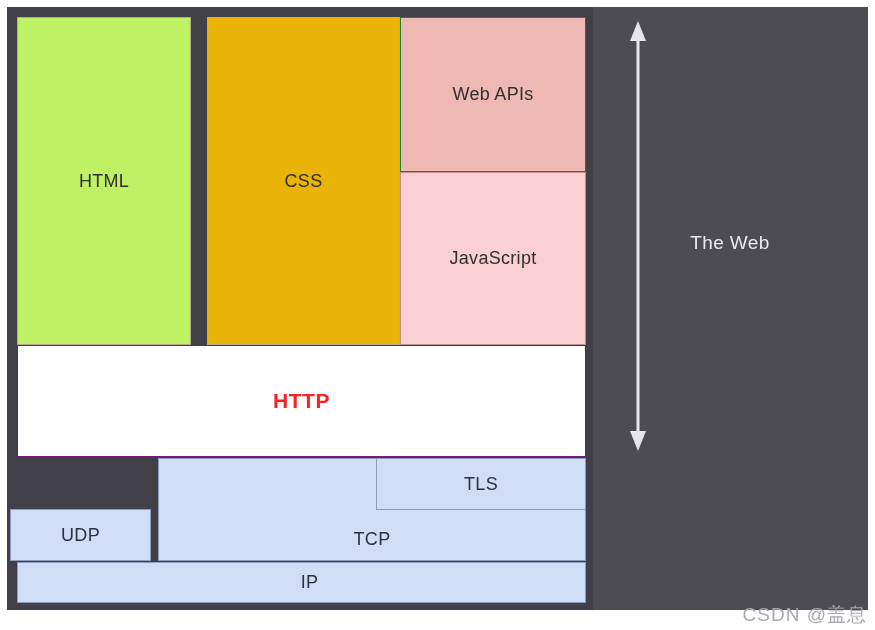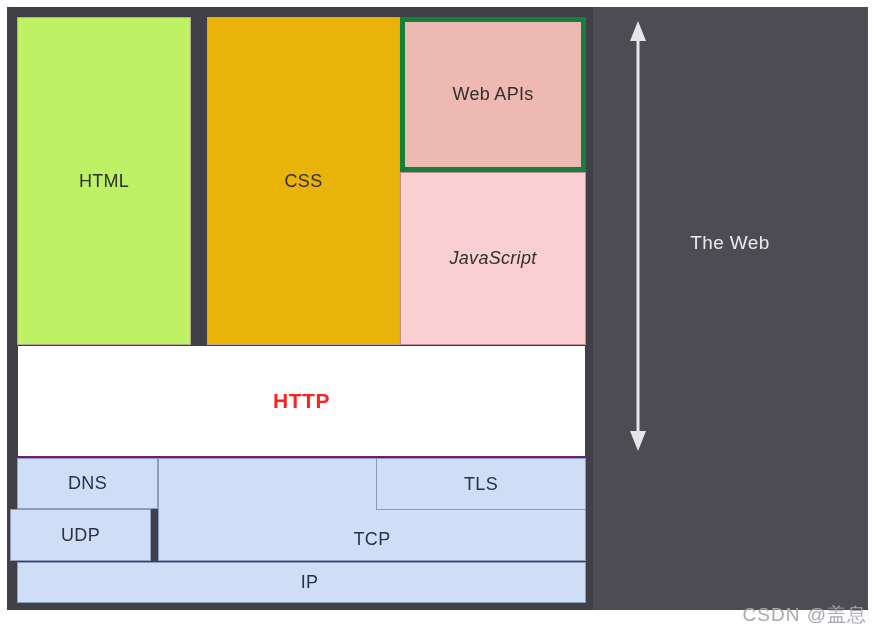--- a/index.html
+++ b/index.html
@@ -75,27 +75,26 @@
     border: 1px solid #b3a887;
   }
   .b-css {
     left: 207px; top: 17px; width: 193px; height: 328px;
     background: #eab308;
     border: 1px solid #bfa98d;
   }
   .b-webapis {
     left: 400px; top: 17px; width: 186px; height: 155px;
     background: #edb9b2;
-    border: 5px solid #15803d;
+    border: 1px solid #15803d;
   }
   .b-js {
     left: 400px; top: 172px; width: 186px; height: 173px;
     background: #facfd1;
     border: 1px solid #c08d90;
-    font-style: italic;
   }
 
   
   .b-http {
     left: 17px; top: 345px; width: 569px; height: 112px;
     background: #ffffff;
     border: 1px solid #701a75;
     color: #ff2020;
     font-weight: bold;
     font-size: 21px;
@@ -144,20 +143,19 @@
   <div class="stack-frame"></div>
 
   <div class="box b-html">HTML</div>
   <div class="box b-css">CSS</div>
   <div class="box b-webapis">Web APIs</div>
   <div class="box b-js">JavaScript</div>
 
   <div class="box b-http">HTTP</div>
 
   <div class="box blue b-tcp">TCP</div>
-  <div class="box blue b-dns">DNS</div>
   <div class="box blue b-udp">UDP</div>
   <div class="box blue b-tls">TLS</div>
   <div class="box blue b-ip">IP</div>
 
   <div class="watermark">CSDN @盖息</div>
 
 </div>
 
 </body></html>

